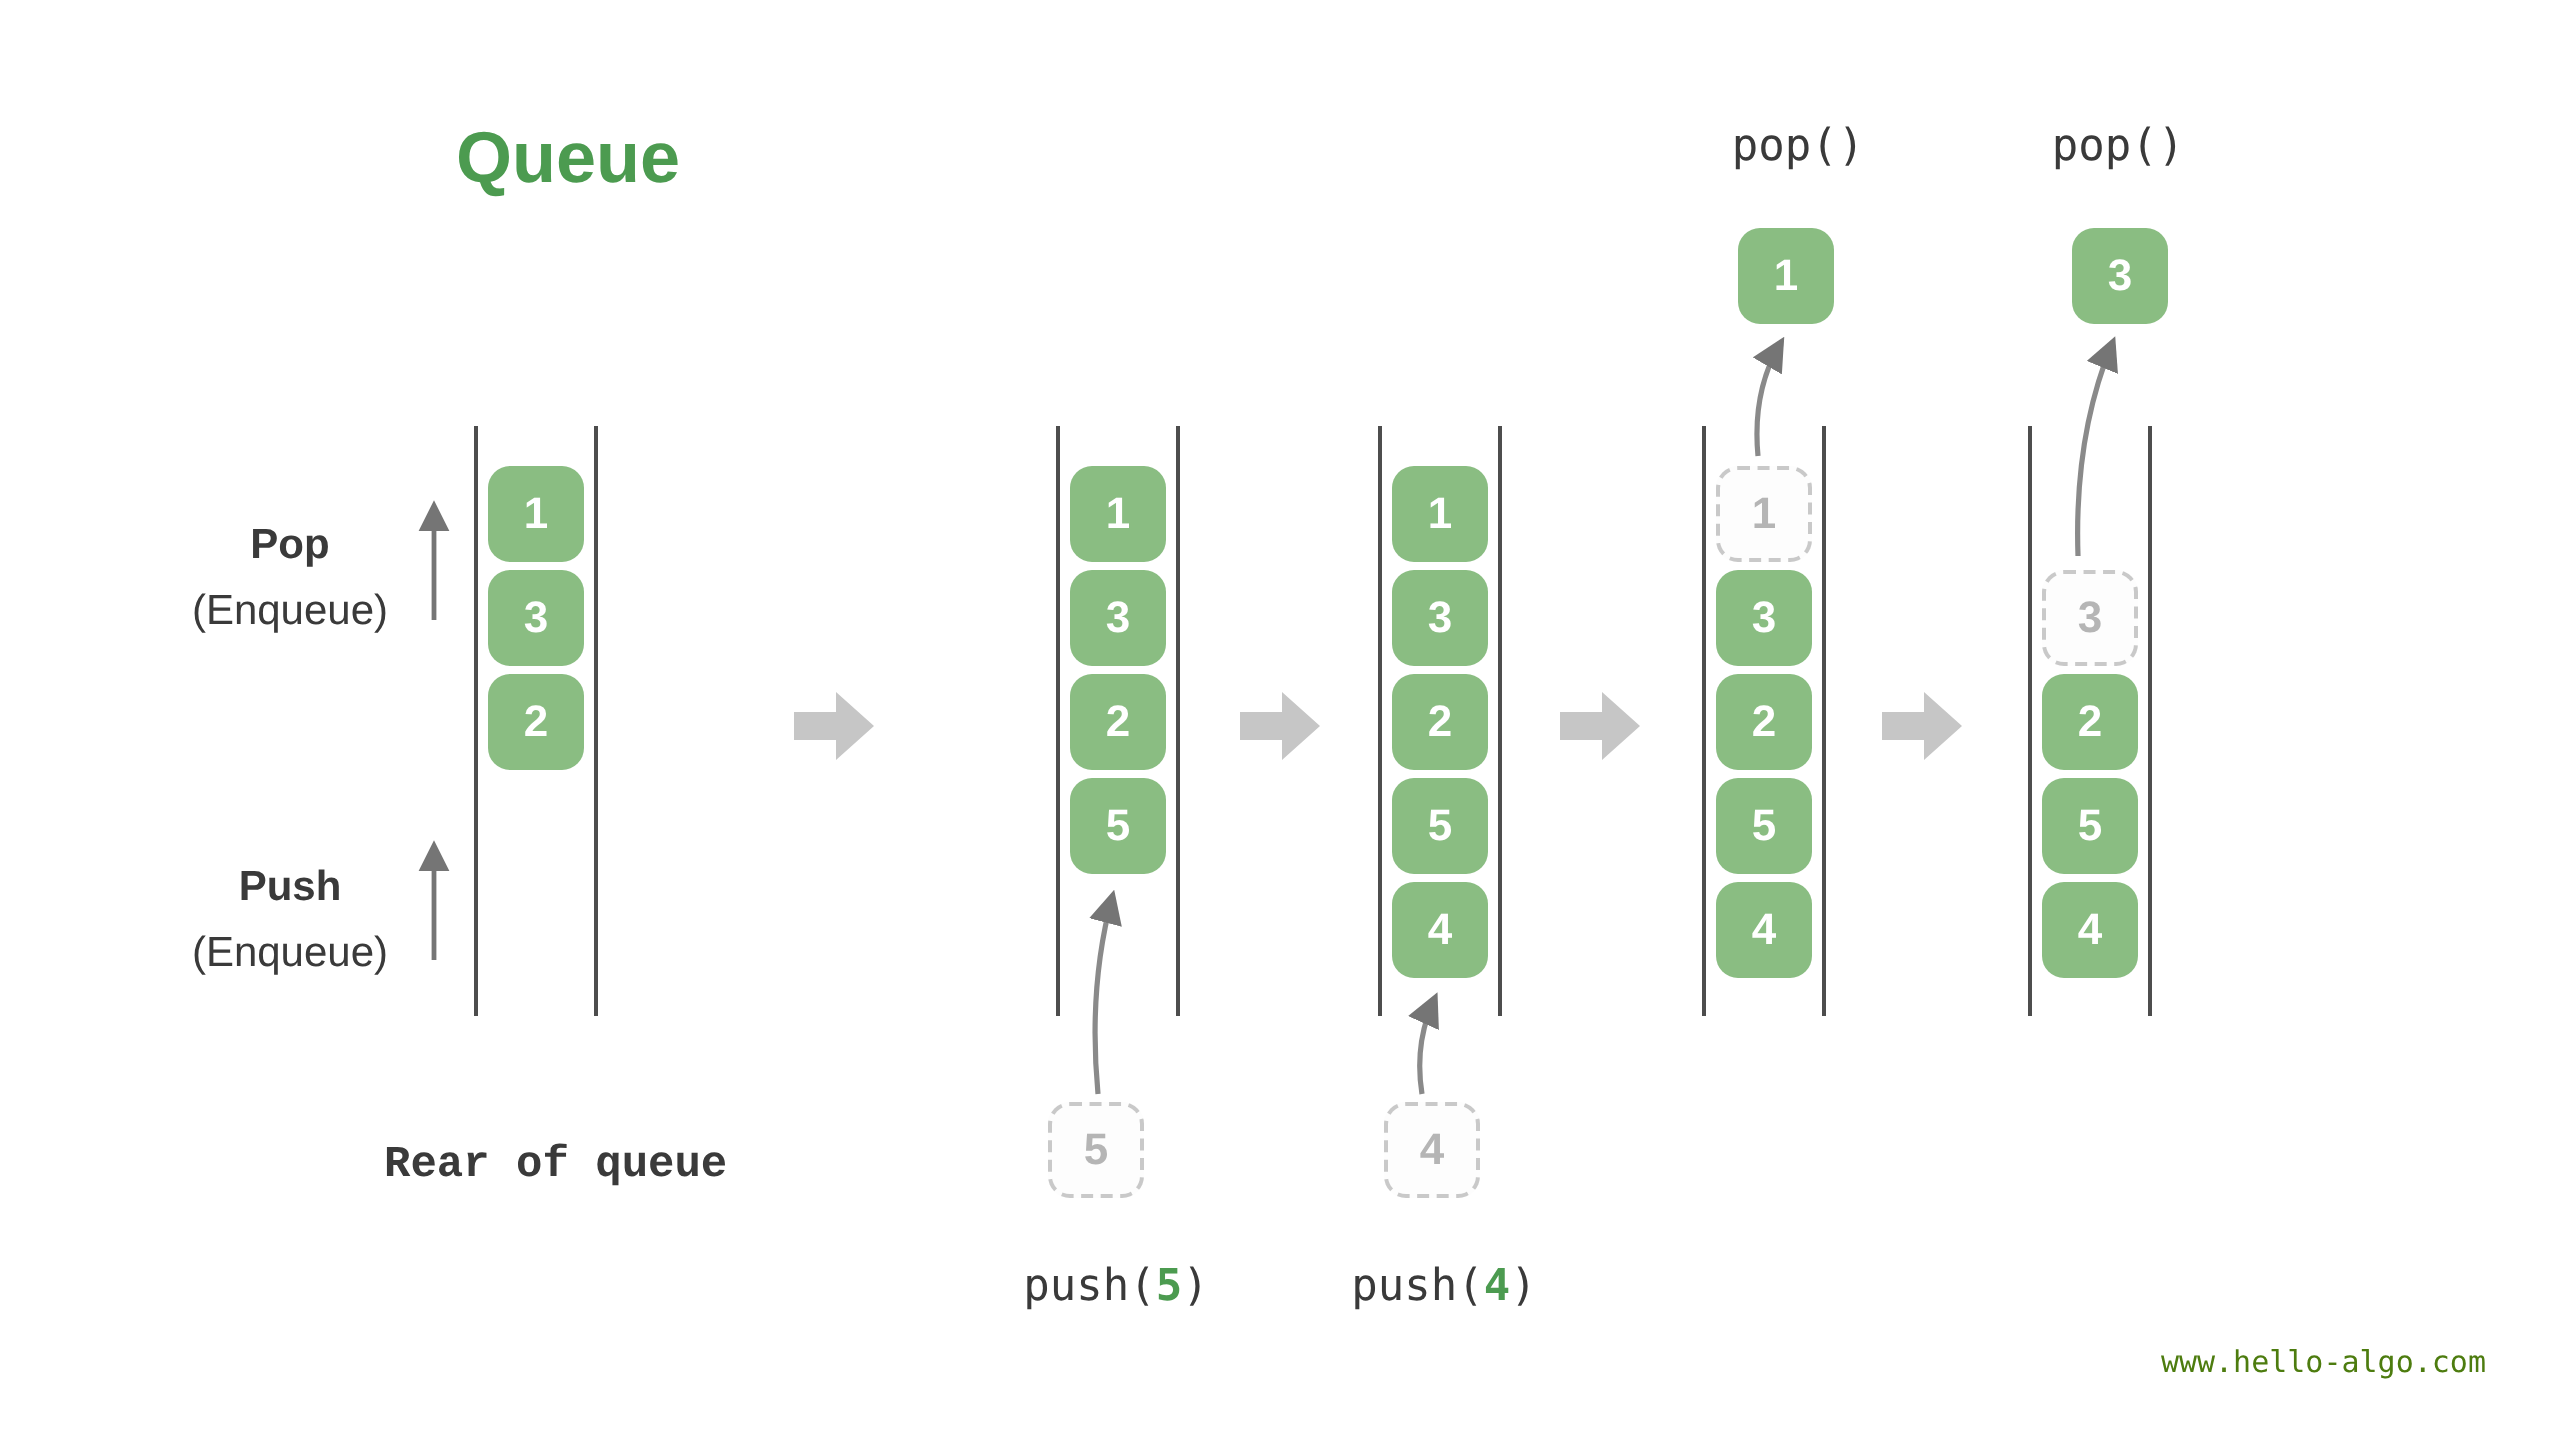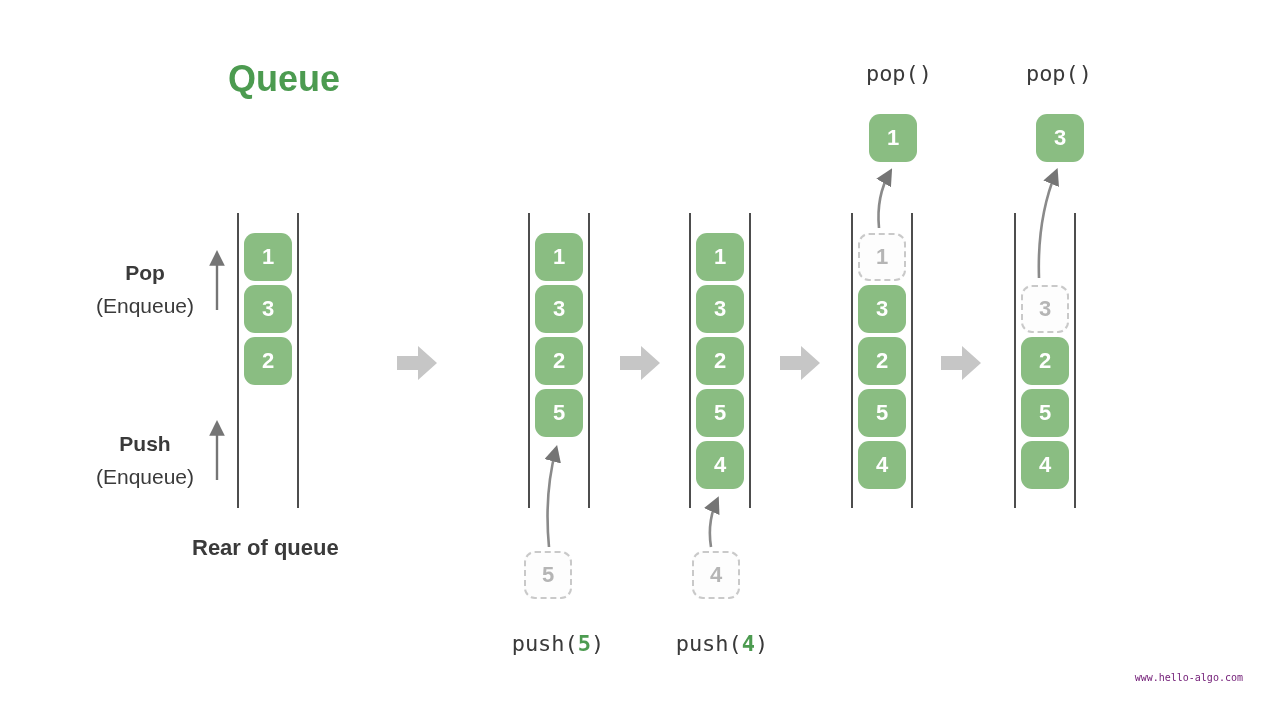--- a/index.html
+++ b/index.html
@@ -19,31 +19,31 @@
   .cell{
     position:absolute;width:48px;height:48px;border-radius:11px;background:#8abd82;
     color:#ffffff;font-size:22px;font-weight:bold;
     display:flex;align-items:center;justify-content:center;
   }
   .cell.ghost{
     background:#fdfdfd;border:2px dashed #c9c9c9;color:#b5b5b5;
     width:44px;height:44px;
   }
   .watermark{
-    font-family:"DejaVu Sans Mono",monospace;font-size:10px;color:#701a75;
+    font-family:"DejaVu Sans Mono",monospace;font-size:15px;color:#4d7c0f;
   }
   svg{position:absolute;left:0;top:0;}
 </style>
 </head>
 <body>
 
 <div id="canvas">
 
   <div class="abs title" style="left:228px;top:58px;">Queue</div>
-  <div class="abs side-label" style="left:192px;top:535px;">Rear of queue</div>
+  <div class="abs side-label" style="left:192px;top:570px;font-family:Liberation Mono, monospace;">Rear of queue</div>
 
   <div class="abs" style="left:75px;top:261px;width:140px;">
     <div class="op-name">Pop</div>
     <div class="op-sub" style="margin-top:9px;">(Enqueue)</div>
   </div>
   <div class="abs" style="left:75px;top:432px;width:140px;">
     <div class="op-name">Push</div>
     <div class="op-sub" style="margin-top:9px;">(Enqueue)</div>
   </div>
 

